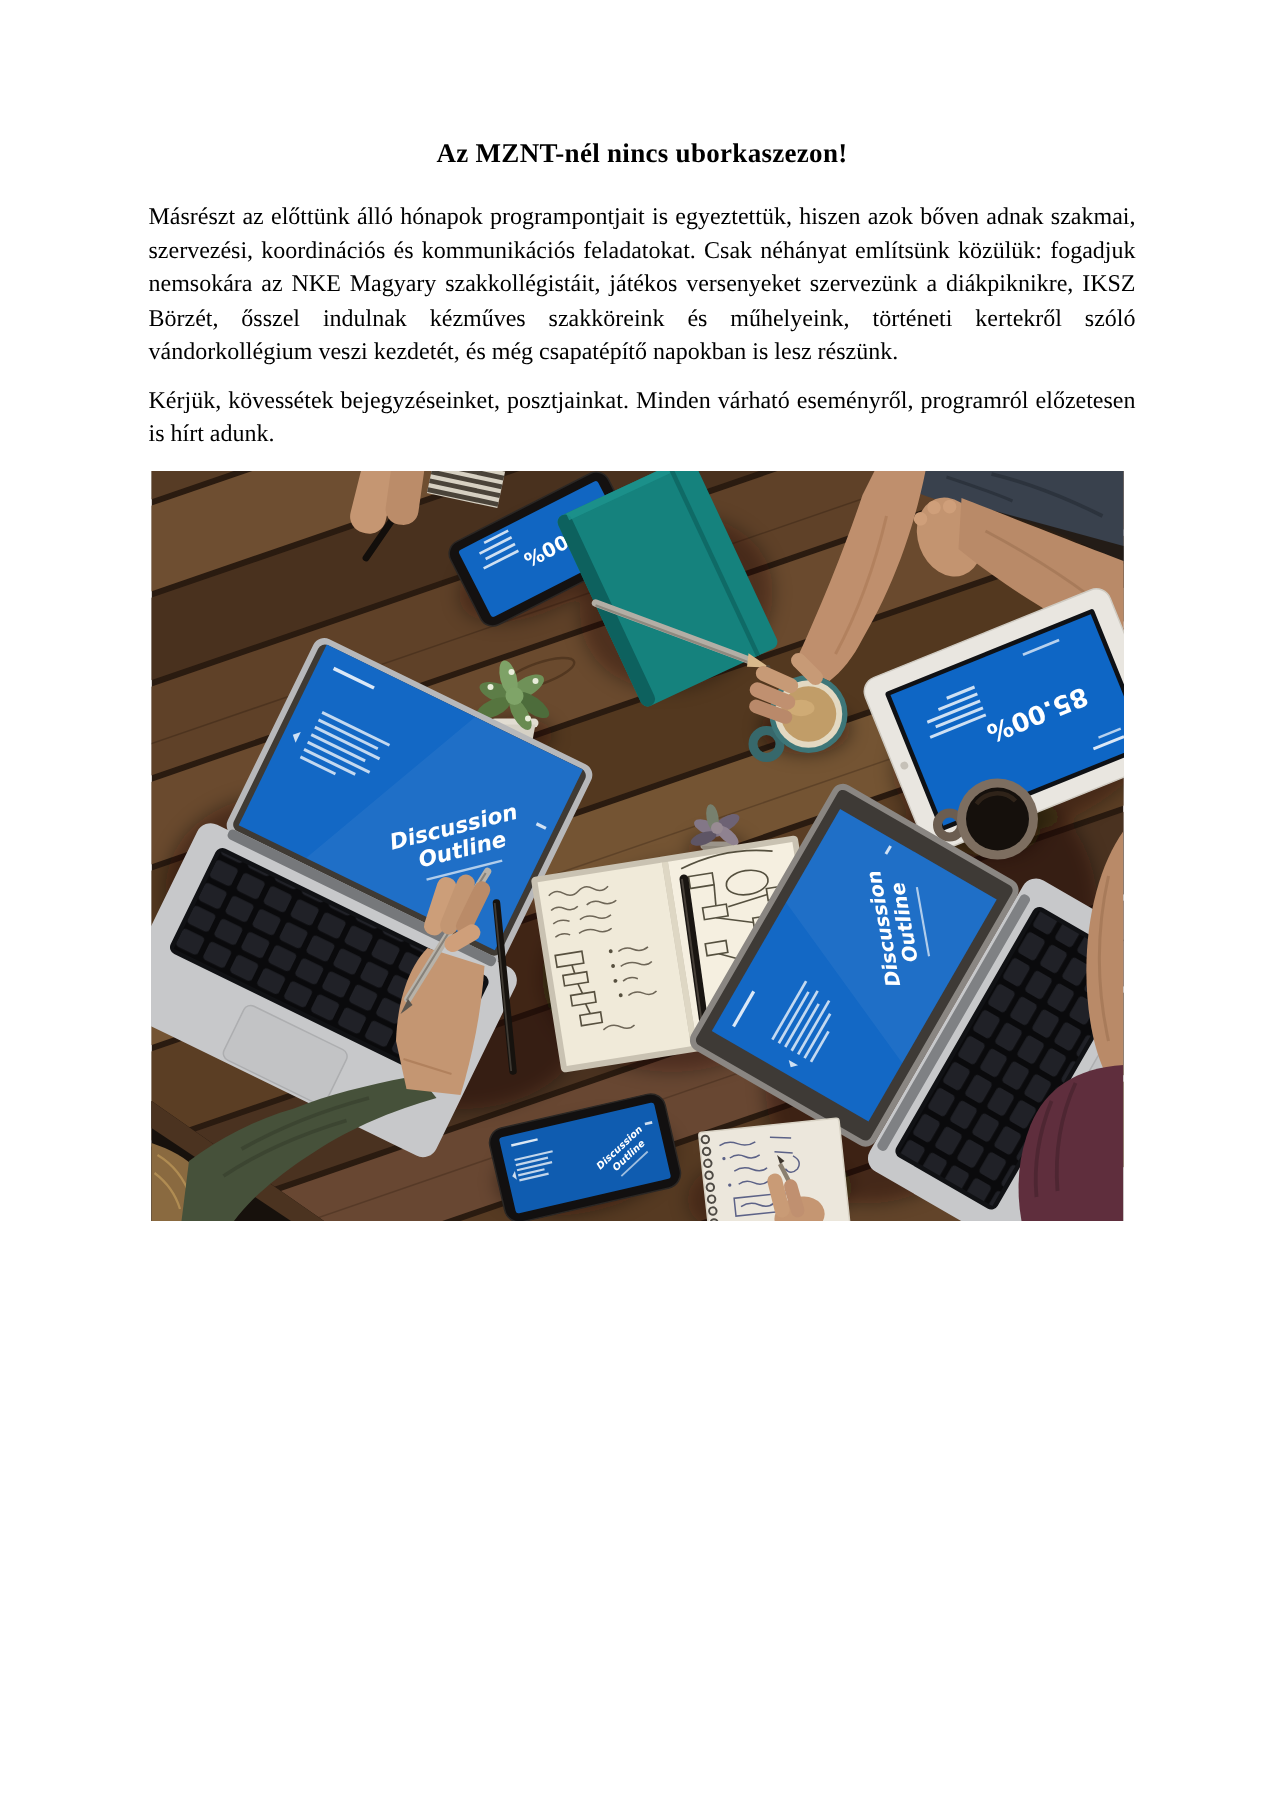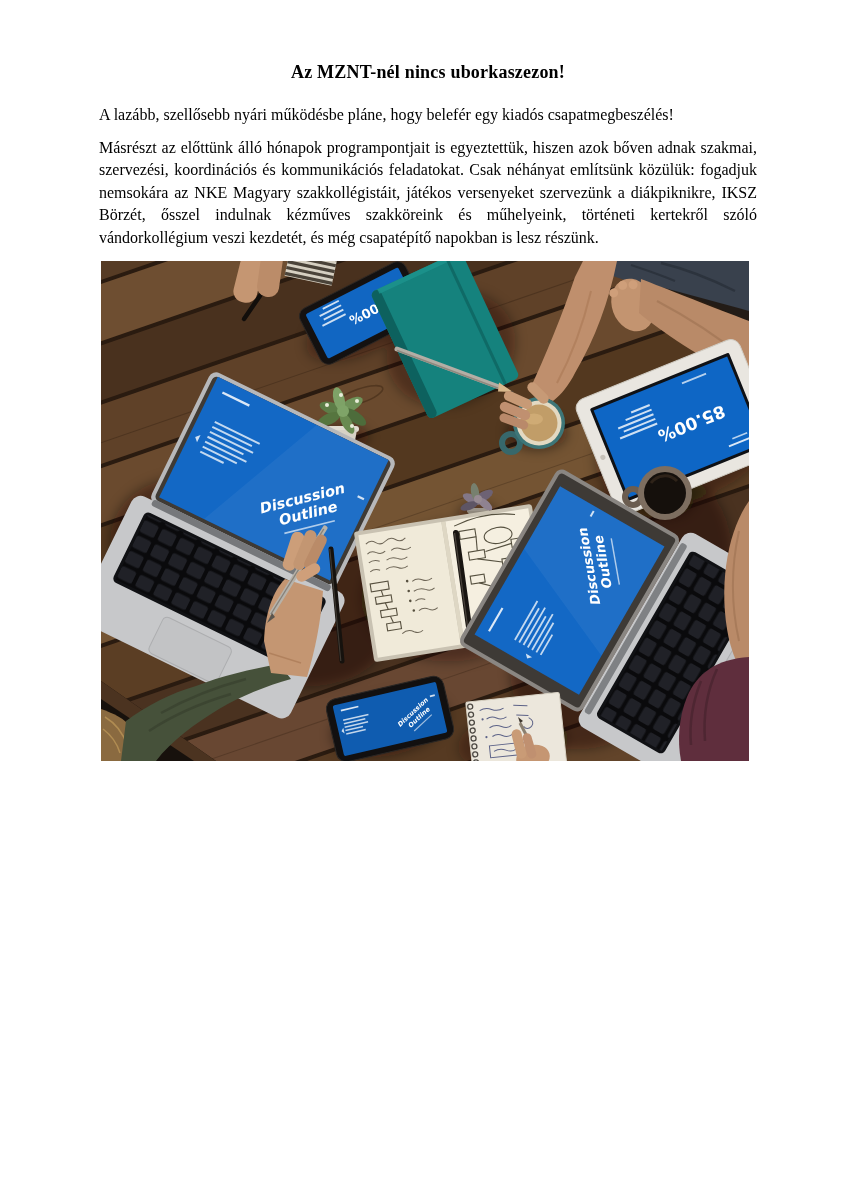--- a/index.html
+++ b/index.html
@@ -1,21 +1,21 @@
 <!DOCTYPE html>
 <html lang="hu"><head>
 <meta charset="utf-8">
 <style>
   html,body{margin:0;padding:0;background:#ffffff;}
   .page{
     position:relative;
     width:848px;height:1200px;
     background:#ffffff;
     box-sizing:border-box;
-    padding:62px 91px 0 99px;
+    padding:92px 91px 0 99px;
     font-family:"Liberation Serif",serif;
     color:#000;
     overflow:hidden;
   }
   .doc-title{
     font-size:18px;
     font-weight:bold;
     text-align:center;
     margin:0 0 21px 0;
     letter-spacing:.2px;
@@ -30,22 +30,22 @@
     margin:12px 0 0 2px;
     width:648px;height:500px;
   }
   .photo-fig svg{display:block;}
 </style>
 </head>
 <body>
 
 <div class="page">
   <h1 class="doc-title">Az MZNT-nél nincs uborkaszezon!</h1>
-  <p class="doc-para">A lazább, szellősebb nyári működésbe pláne, hogy belefér egy kiadós csapatmegbeszélés!</p>
   <p class="doc-para">Másrészt az előttünk álló hónapok programpontjait is egyeztettük, hiszen azok bőven adnak szakmai, szervezési, koordinációs és kommunikációs feladatokat. Csak néhányat említsünk közülük: fogadjuk nemsokára az NKE Magyary szakkollégistáit, játékos versenyeket szervezünk a diákpiknikre, IKSZ Börzét, ősszel indulnak kézműves szakköreink és műhelyeink, történeti kertekről szóló vándorkollégium veszi kezdetét, és még csapatépítő napokban is lesz részünk.</p>
+  <p class="doc-para">Kérjük, kövessétek bejegyzéseinket, posztjainkat. Minden várható eseményről, programról előzetesen is hírt adunk.</p>
 
   <figure class="photo-fig">
     <svg width="648" height="500" viewBox="0 0 648 500" xmlns="http://www.w3.org/2000/svg">
       <defs>
         <clipPath id="pc">
             <rect width="648" height="500"></rect>
           </clipPath>
         <filter id="blurS" x="-60%" y="-60%" width="220%" height="220%">
             <feGaussianBlur stdDeviation="6"></feGaussianBlur>
           </filter>

